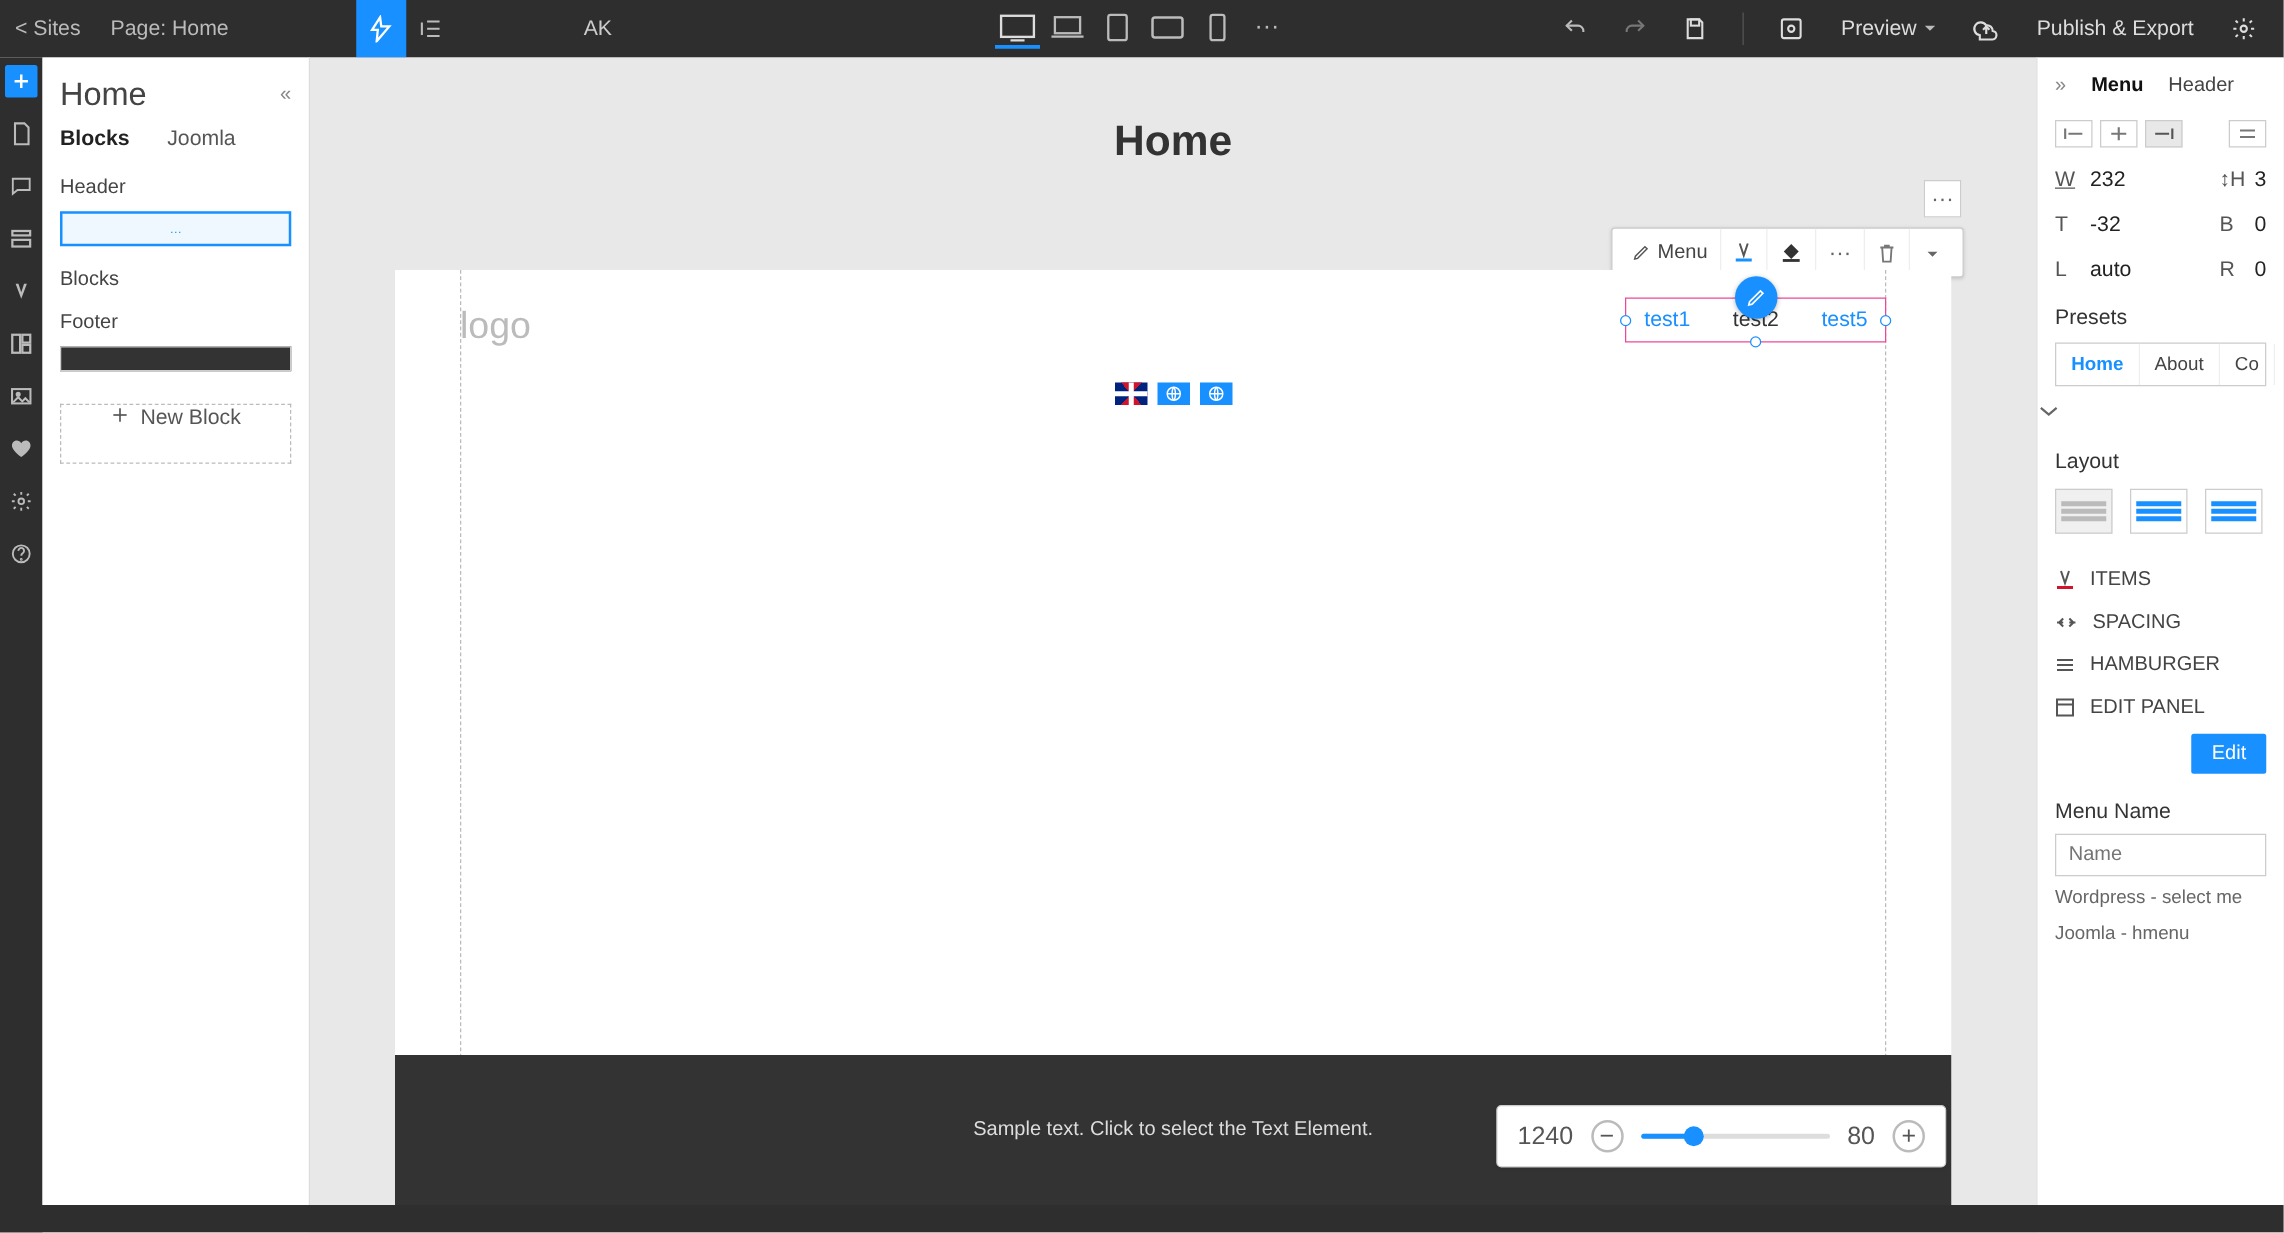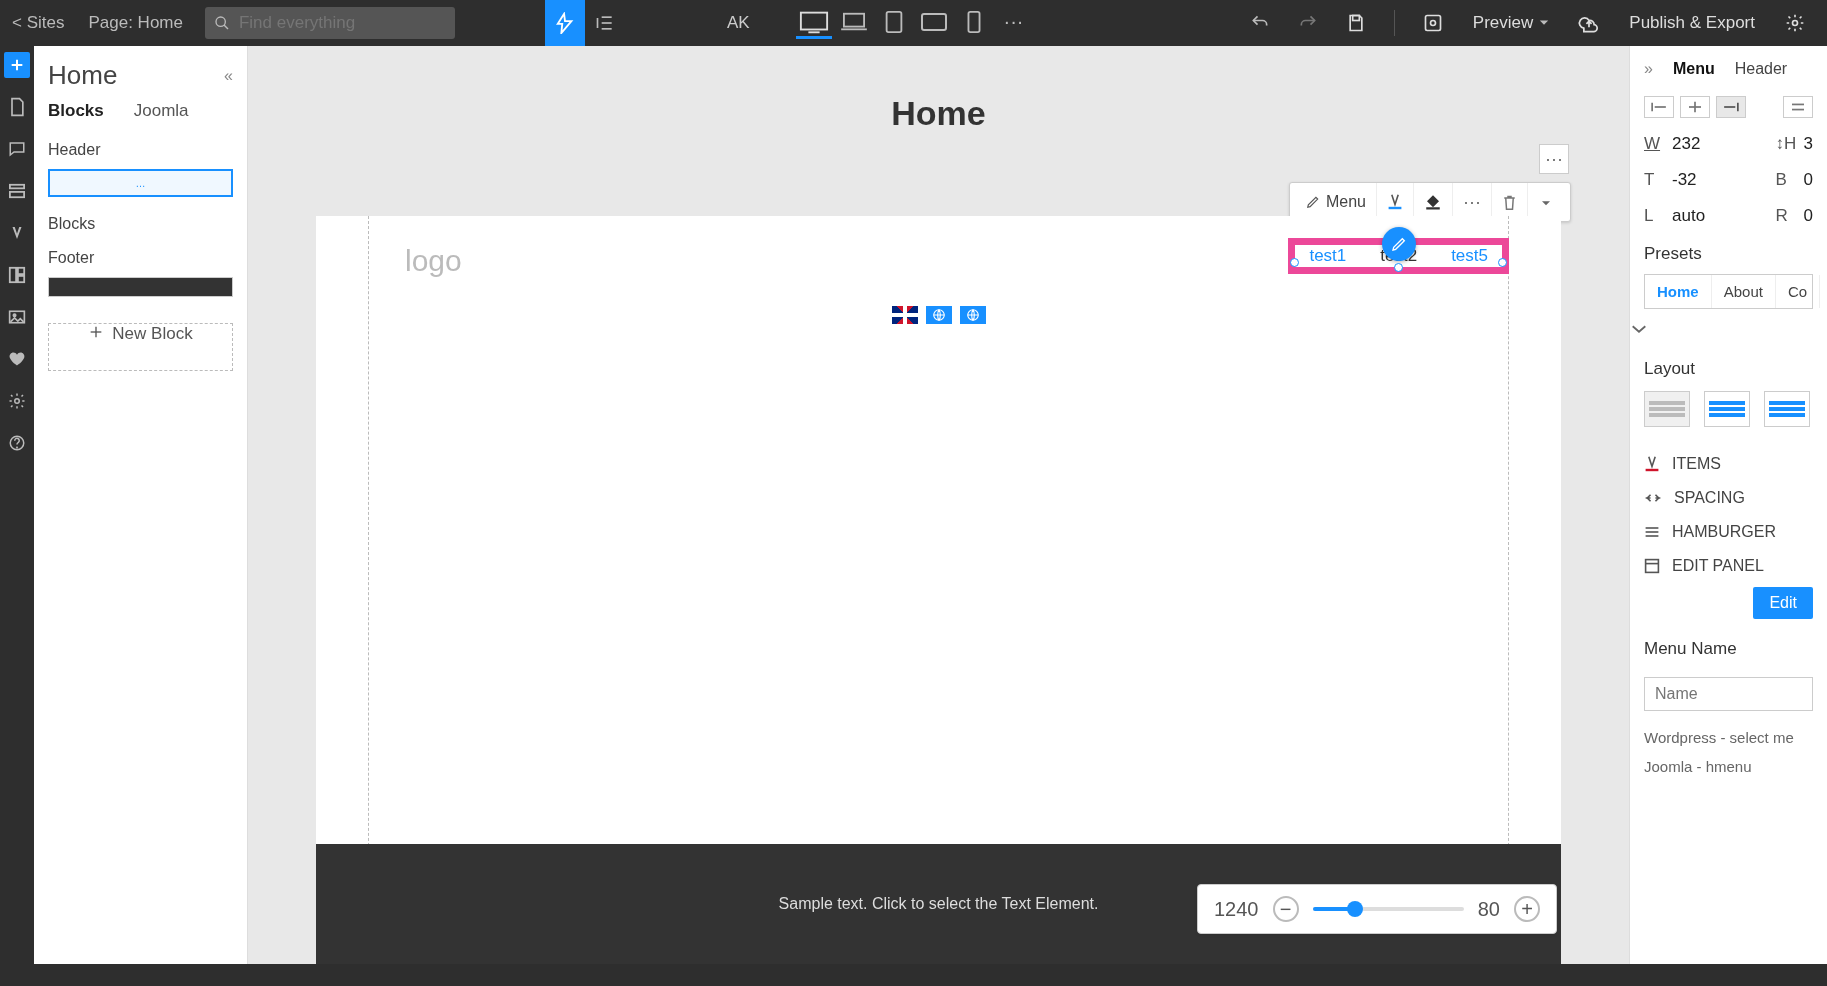--- a/index.html
+++ b/index.html
@@ -48,22 +48,22 @@
 
 
 .ctx { position:absolute; top:136px; right:58px; height:40px; background:#fff; border:1px solid #ccc; border-radius:3px; display:flex; align-items:center; padding:0 6px; box-shadow:0 1px 3px rgba(0,0,0,.15);}
 .ctx .ci { padding:0 10px; display:flex; align-items:center; gap:6px; height:100%; cursor:pointer; color:#444;}
 .ctx .ci + .ci { border-left:1px solid #eee; }
 
 
 .page { position:absolute; top:170px; left:68px; right:68px; height:650px; background:#fff; }
 .page .guide { position:absolute; top:0; bottom:0; border-left:1px dashed #bbb;}
 .page .g-l { left:52px; } .page .g-r { right:52px;}
-.logo { position:absolute; top:28px; left:52px; font-size:30px; color:#bbb;margin-left:37px; }
-.menu-box { position:absolute; top:22px; right:52px; height:36px; border:7px solid #ec4899; display:flex; align-items:center; padding:0 14px; gap:34px; font-size:17px;}
+.logo { position:absolute; top:28px; left:52px; font-size:30px; color:#bbb; }
+.menu-box { position:absolute; top:22px; right:52px; height:36px; border:1px solid #ec4899; display:flex; align-items:center; padding:0 14px; gap:34px; font-size:17px;}
 .menu-box span { color:#1890ff; cursor:pointer; }
 .menu-box span.mid { color:#333; }
 .menu-box .handle { position:absolute; width:9px; height:9px; background:#fff; border:1px solid #1890ff; border-radius:50%; }
 .menu-box .h-l { left:-5px; top:13px;} .menu-box .h-r { right:-5px; top:13px;} .menu-box .h-b { left:50%; bottom:-5px; margin-left:-5px;}
 .edit-bubble { position:absolute; top:-18px; left:50%; margin-left:-17px; width:34px; height:34px; border-radius:50%; background:#1890ff; display:flex; align-items:center; justify-content:center; box-shadow:0 1px 4px rgba(0,0,0,.3);}
 
 .flags { position:absolute; top:90px; left:50%; transform:translateX(-50%); display:flex; gap:8px;}
 .flag { width:26px; height:18px; cursor:pointer;}
 .flag.uk { background:linear-gradient(#00247d,#00247d); position:relative;}
 .flag.uk::before{content:"";position:absolute;inset:0;background:conic-gradient(#cf142b 0 12%,transparent 0 38%,#cf142b 0 62%,transparent 0 88%,#cf142b 0);}  
@@ -96,41 +96,34 @@
 .pr-presets span.active{ color:#1890ff; font-weight:bold;}
 .pr-expand { text-align:center; padding:14px 0; cursor:pointer;}
 .pr-layout { display:flex; gap:14px; padding:6px 14px;}
 .pr-layout .lop { width:46px; height:36px; border:1px solid #ccc; cursor:pointer; display:flex; flex-direction:column; gap:2px; padding:4px; justify-content:center;}
 .pr-layout .lop div{height:4px;background:#bbb;}
 .pr-layout .lop.blue div{background:#1890ff;}
 .pr-layout .lop.sel{background:#f0f0f0;}
 .pr-list-item { display:flex; align-items:center; gap:12px; padding:8px 14px; cursor:pointer; font-size:16px;}
 .pr-edit-row { display:flex; align-items:center; gap:10px; padding:14px 14px 8px;}
 .pr-edit-btn { margin:4px 14px 10px auto; display:block; background:#1890ff; color:#fff; border:none; padding:7px 16px; font-size:16px; cursor:pointer; border-radius:2px;}
-.pr-input { border:1px solid #ccc; width:calc(100% - 28px); margin:12px 14px; height:34px; padding:0 10px; font-size:16px; color:#888;}
+.pr-input { border:1px solid #ccc; width:calc(100% - 28px); margin:2px 14px; height:34px; padding:0 10px; font-size:16px; color:#888;}
 .pr-hint { font-size:15px; color:#666; padding:4px 14px; line-height:1.4;}
 
 
 .bottombar { position:absolute; left:0; right:0; bottom:0; height:22px; background:#2e2e2e;}
 
 svg { display:block; }
 </style>
 </head>
 <body>
 
 <div class="topbar">
   <div class="tb-item">&lt; Sites</div>
   <div class="tb-item">Page: Home</div>
-  <div class="tb-search-wrap">
-    <svg width="16" height="16" viewBox="0 0 24 24" fill="none" stroke="#bbb" stroke-width="2">
-        <circle cx="10" cy="10" r="7"></circle>
-        <line x1="21" y1="21" x2="15" y2="15"></line>
-      </svg>
-    <input class="tb-input" placeholder="Find everything" style="">
-  </div>
   <div style="width:90px"></div>
   <div class="tb-iconbtn active">
     <svg width="22" height="22" viewBox="0 0 24 24" fill="none" stroke="#fff" stroke-width="2">
         <path d="M4 13l7-11 1 8h7l-11 13 1-10z"></path>
       </svg>
   </div>
   <div class="tb-iconbtn">
     <svg width="20" height="20" viewBox="0 0 24 24" fill="none" stroke="#bbb" stroke-width="2">
         <line x1="3" y1="6" x2="3" y2="18"></line>
         <line x1="8" y1="5" x2="20" y2="5"></line>

